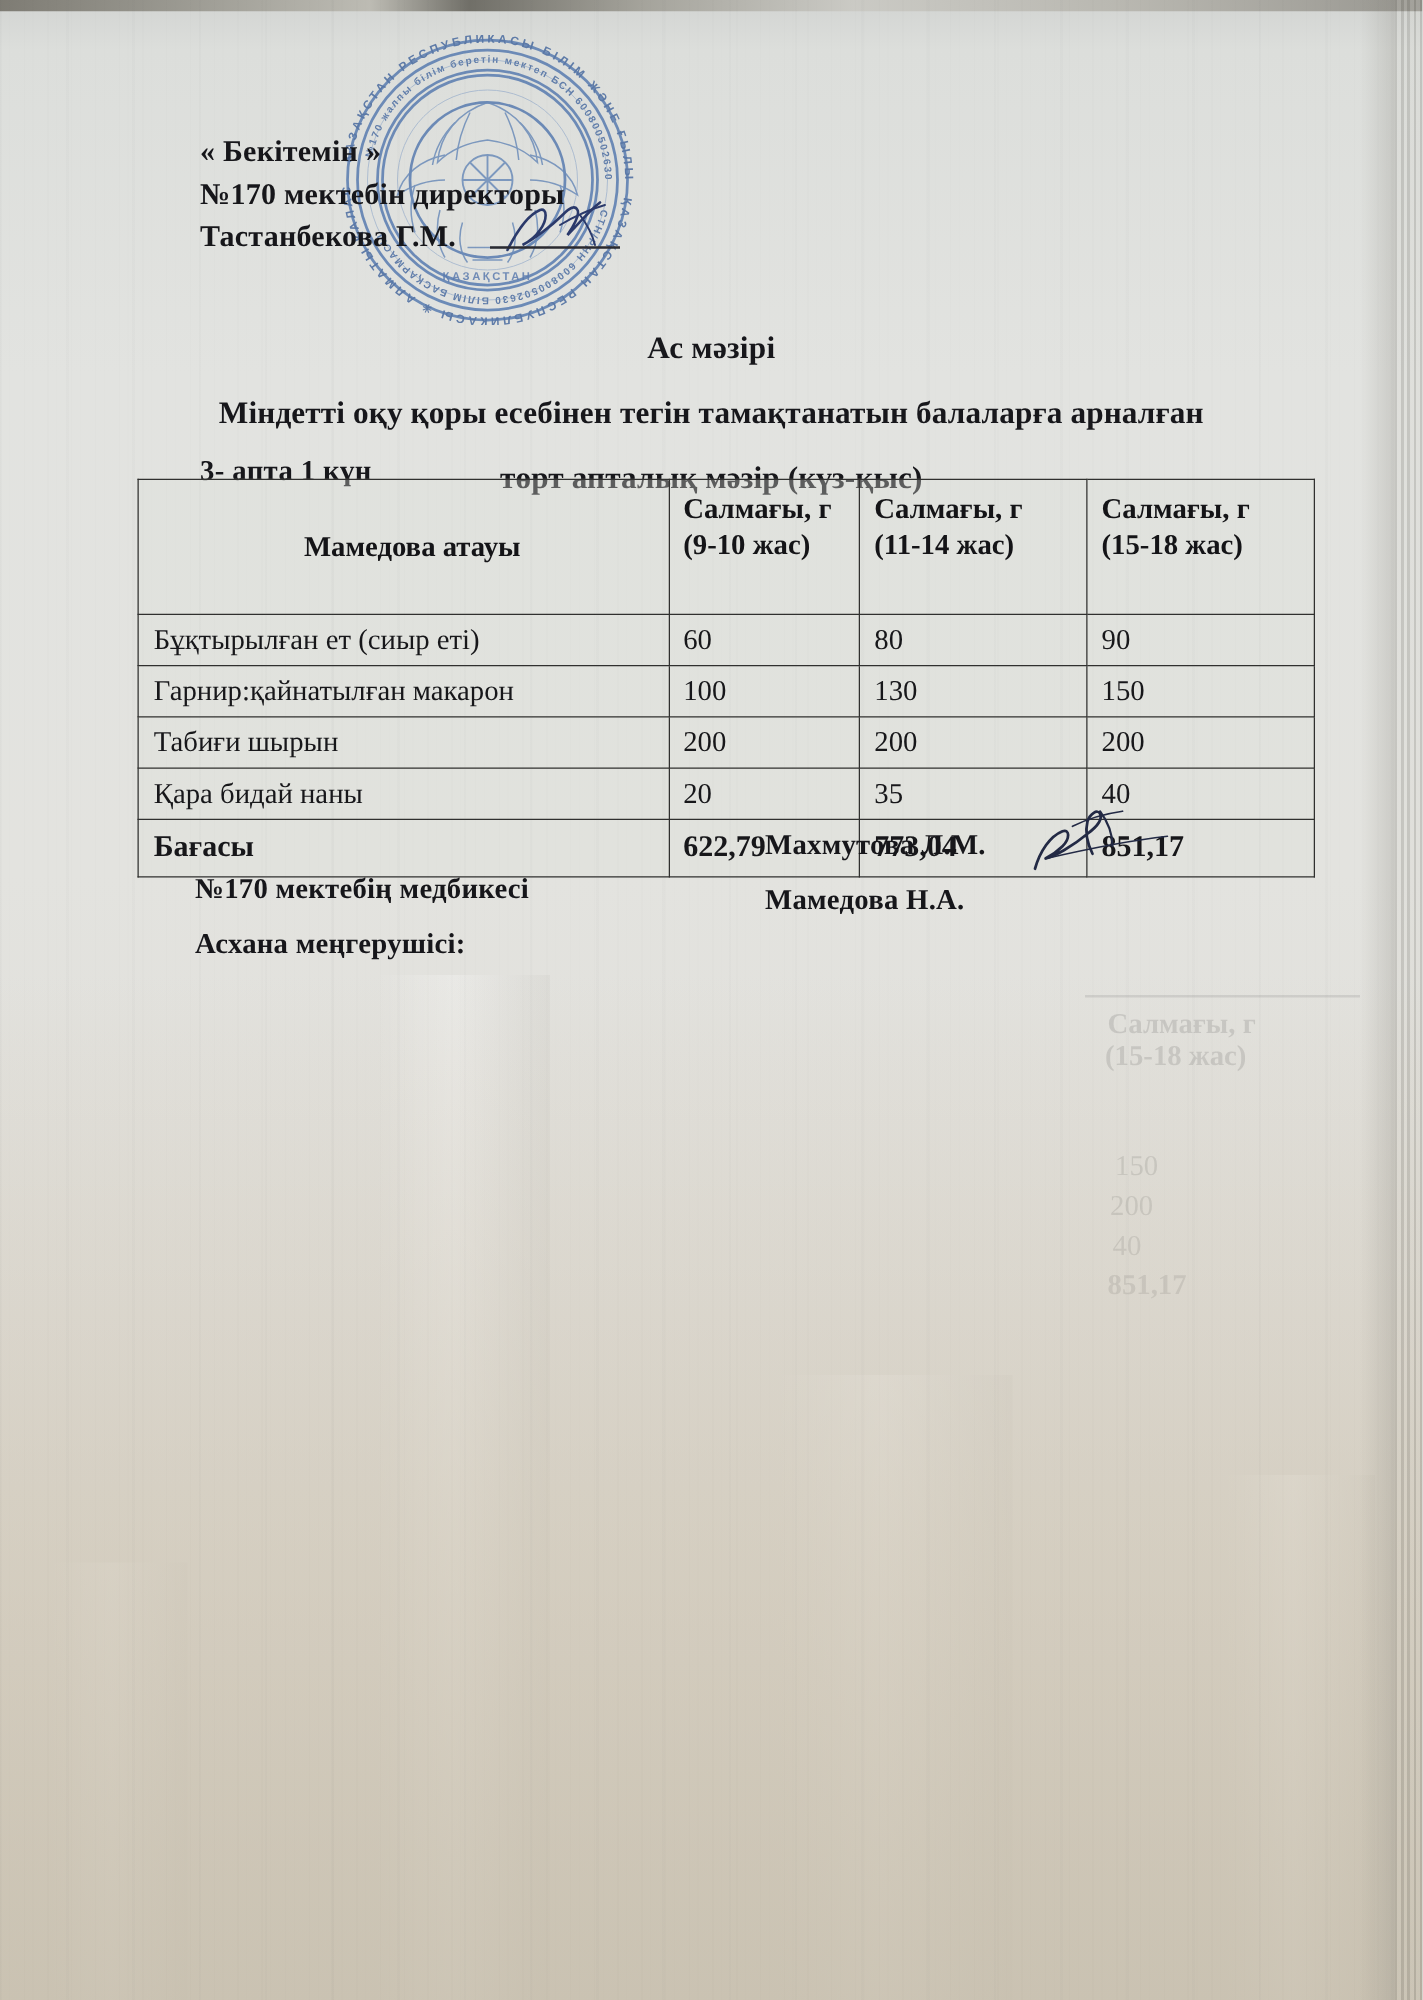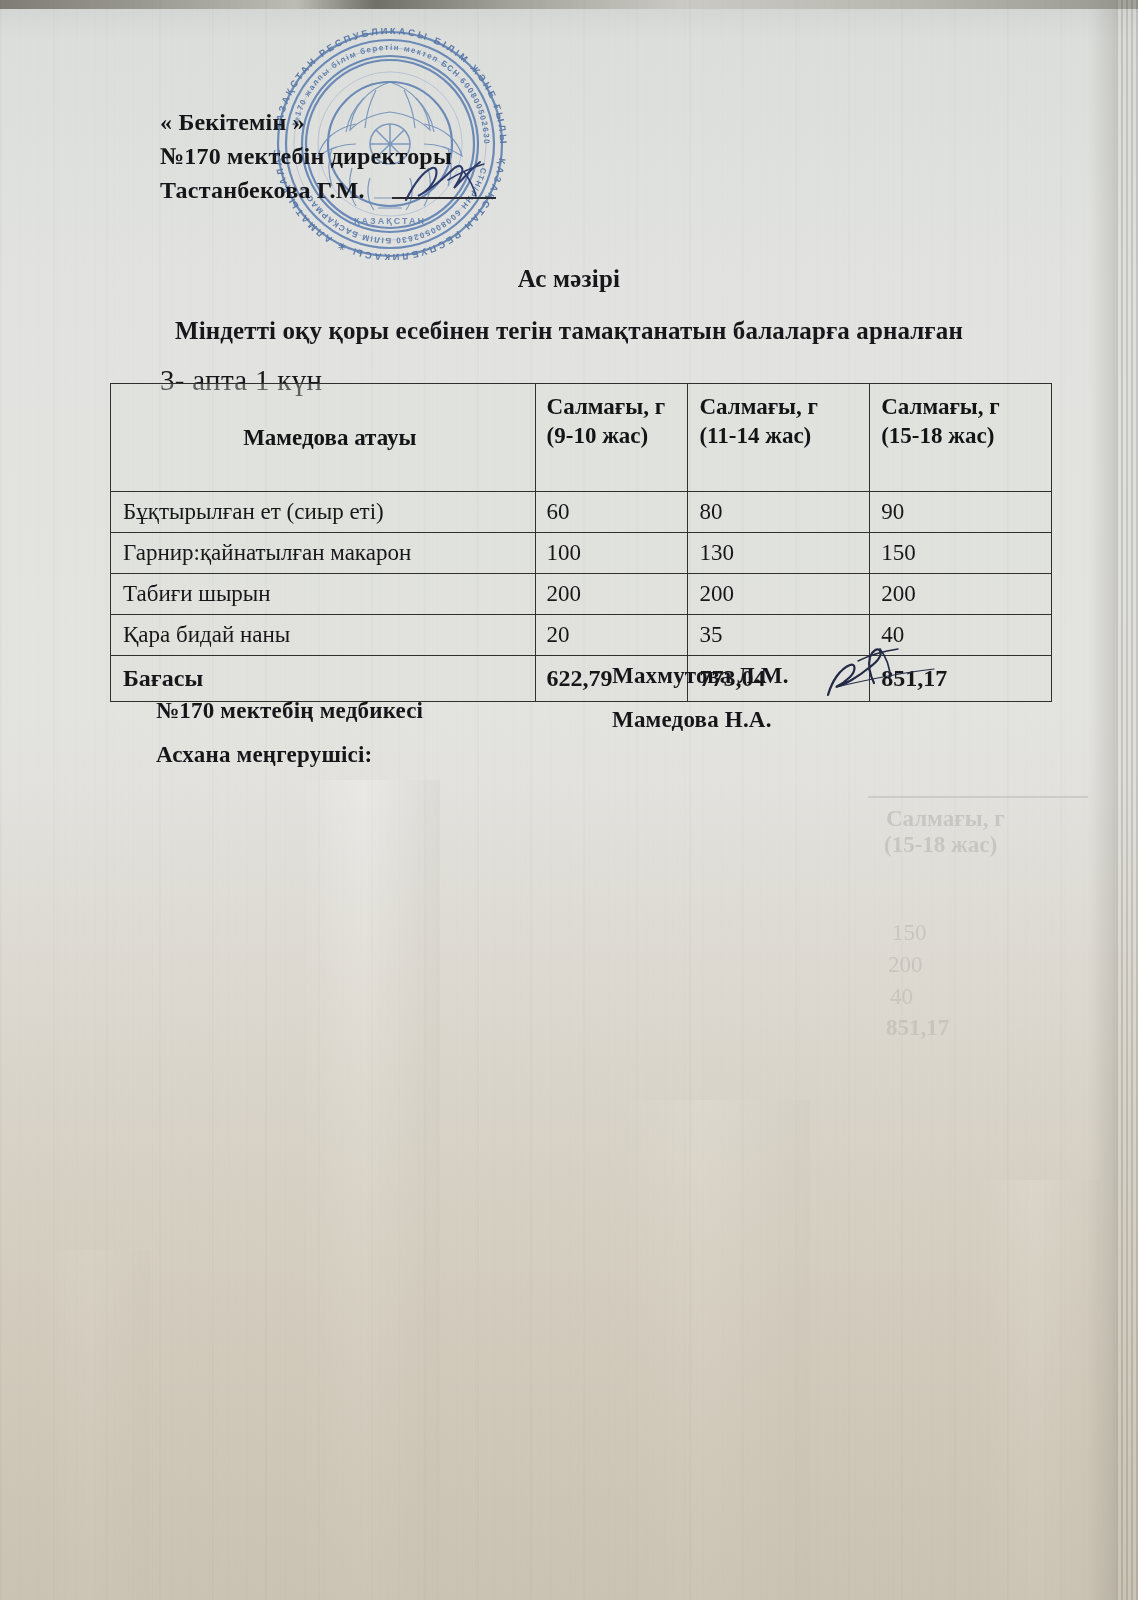--- a/index.html
+++ b/index.html
@@ -85,21 +85,21 @@
   .t-main{
     font-weight:bold;font-size:25px;color:#17171b;line-height:1.32;
     letter-spacing:.2px;
   }
   .t-sub{
     font-weight:bold;font-size:25px;color:#17171b;line-height:1.33;
     letter-spacing:.1px;margin-top:19px;
   }
   .weekday{
     position:absolute;left:160px;top:364px;
-    font-weight:normal;font-size:29px;color:#17171b;letter-spacing:.3px;
+    font-weight:bold;font-size:23px;color:#17171b;letter-spacing:.3px;
   }
 
   
   table.menu{
     position:absolute;left:110px;top:383px;width:942px;
     border-collapse:collapse;
     background:rgba(222,223,219,0.35);
   }
   table.menu td, table.menu th{
     border:1.6px solid #30302f;
@@ -227,20 +227,21 @@
       <path d="M14,42 C22,26 30,14 40,10 C46,8 46,18 40,26 C36,32 30,36 26,38 C34,34 48,24 58,14 C64,8 68,6 70,10 C72,14 66,24 62,30 C70,22 80,10 88,4"></path>
       <path d="M56,22 C66,16 78,10 92,6" stroke-width="1.5"></path>
       <path d="M72,14 C78,22 82,30 84,38" stroke-width="1.6"></path>
     </g>
   </svg>
   <div class="sig-line-1"></div>
 
   <div class="title-wrap">
     <div class="t-main">Ас  мәзірі</div>
     <div class="t-sub">Міндетті оқу қоры есебінен  тегін тамақтанатын балаларға арналған</div>
+    <div class="t-sub">төрт  апталық мәзір (күз-қыс)</div>
   </div>
 
   <div class="weekday">3- апта  1 күн</div>
 
   <table class="menu">
     <colgroup>
         <col class="c1">
         <col class="c2">
         <col class="c3">
         <col class="c4">

